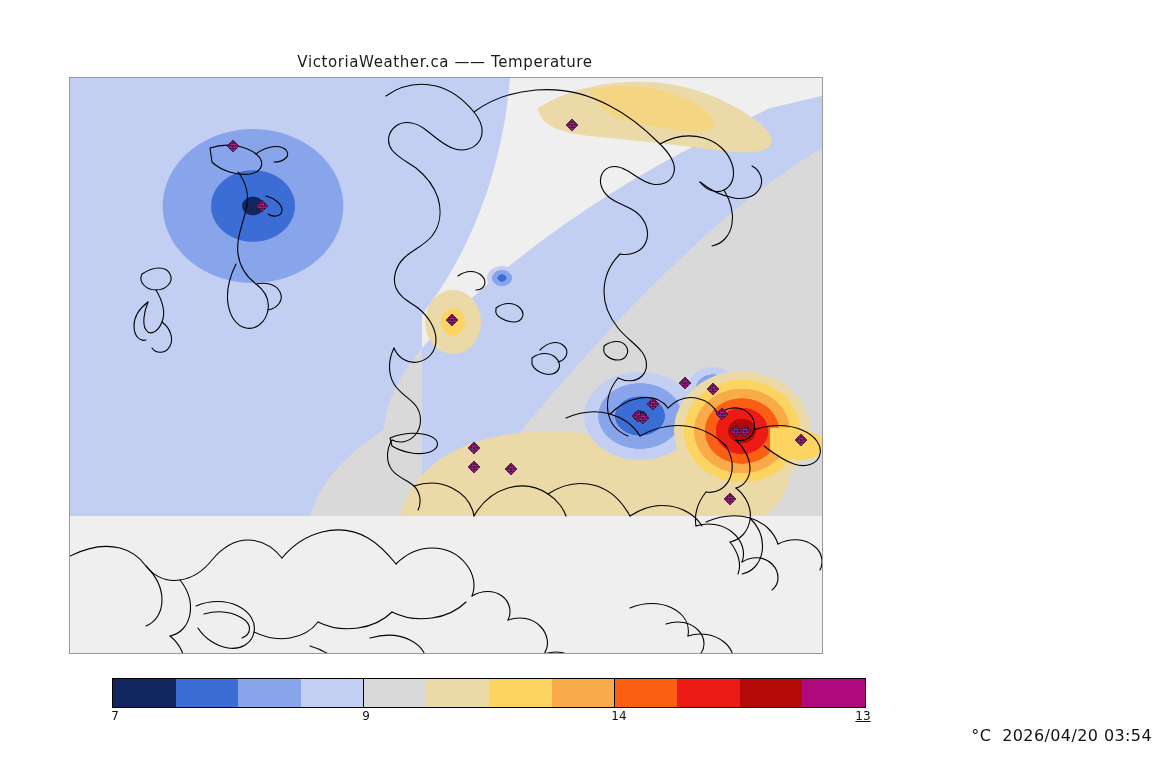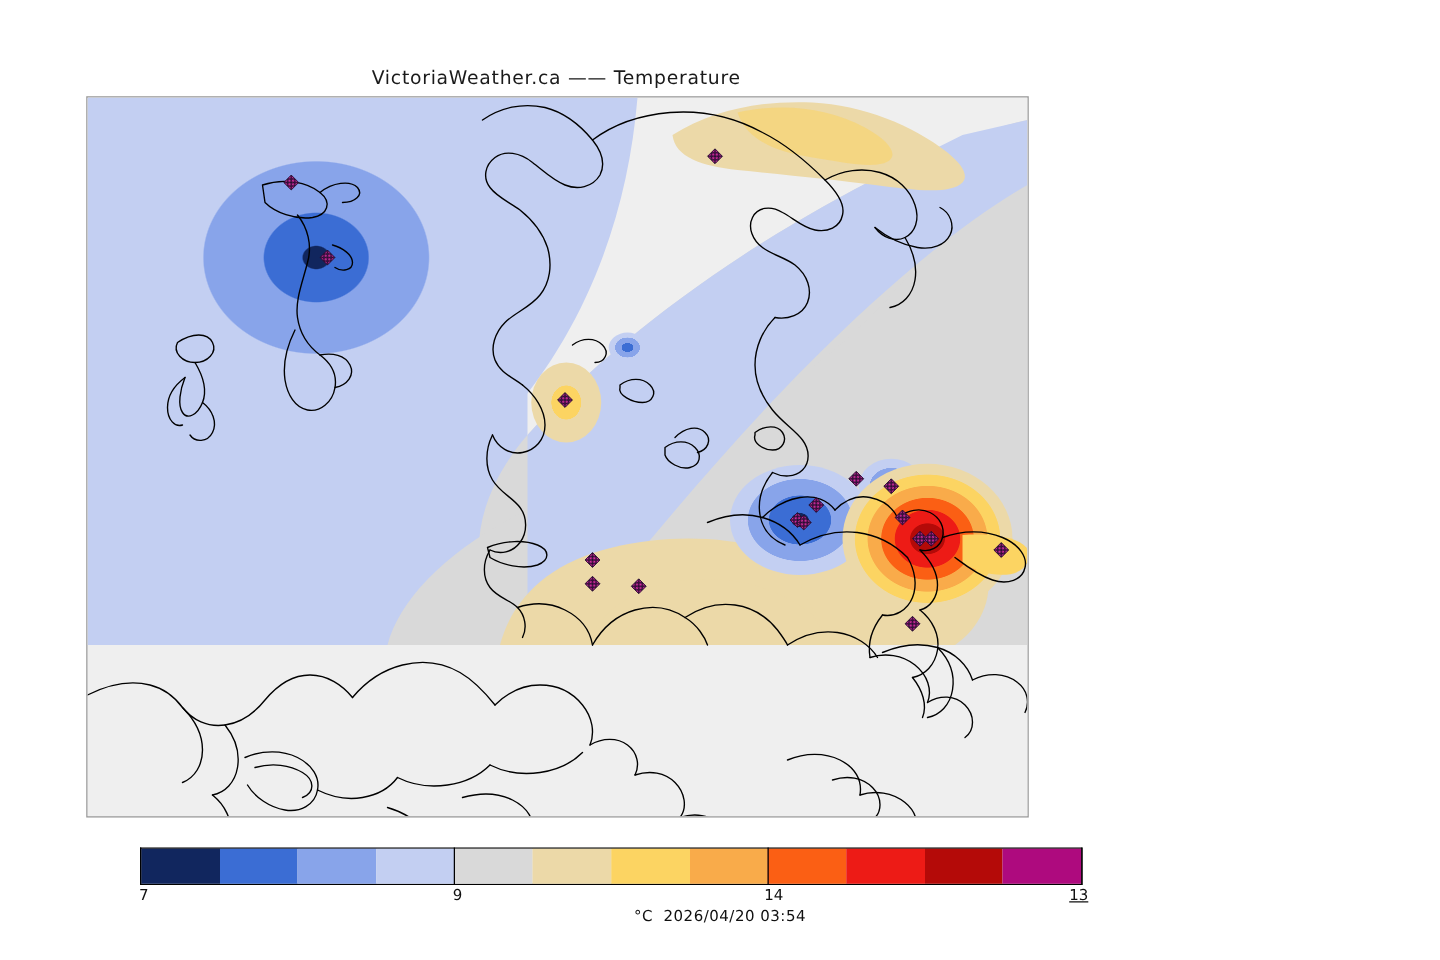--- a/index.html
+++ b/index.html
@@ -21,22 +21,22 @@
 
   #colorbar-wrap{position:absolute;left:112px;top:678px;width:754px;height:30px;}
   #colorbar{position:absolute;left:0;top:0;width:754px;height:30px;display:flex;
             border:1px solid #000;box-sizing:border-box;background:#efefef;}
   #colorbar .swatch{flex:1 1 auto;height:100%;}
   .cb-tickline{position:absolute;top:0;width:1px;height:30px;background:#000;}
   .cb-ticklabel{position:absolute;top:31px;font-family:"DejaVu Sans",sans-serif;
                 font-size:12px;color:#111;transform:translateX(-50%);white-space:nowrap;}
   #cb-strip-bg{position:absolute;left:-8px;top:0px;width:770px;height:40px;background:#f2f2f2;z-index:-1;}
 
-  #cb-caption{position:absolute;left:0;top:726px;width:1152px;text-align:center;
-              font-family:"DejaVu Sans",sans-serif;font-size:12px;color:#111;
+  #cb-caption{position:absolute;left:0;top:726px;width:1152px;text-align:right;
+              font-family:"DejaVu Sans",sans-serif;font-size:16px;color:#111;
               white-space:pre;letter-spacing:0.4px;}
 </style>
 </head>
 <body>
 
 <div id="root">
 
   <div id="map-title">VictoriaWeather.ca —— Temperature</div>
 
   <div id="map-frame">

